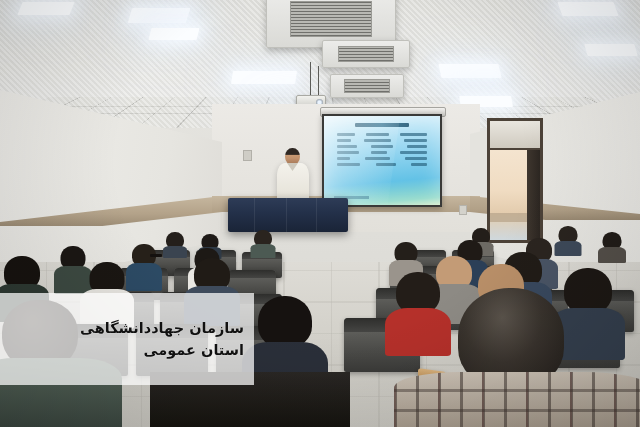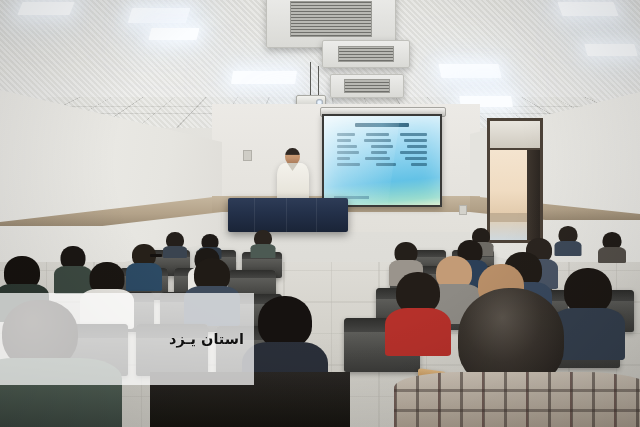--- a/index.html
+++ b/index.html
@@ -592,17 +592,18 @@
     <div style="position:absolute;left:-18px;top:58px;width:150px;height:72px;border-radius:28% 28% 0 0;
                 background:linear-gradient(180deg,#5a6b5e,#3b4740);"></div>
   </div>
 
   <div class="layer" style="left:150px;top:372px;width:200px;height:55px;background:linear-gradient(180deg,#2a2724,#16140f);"></div>
 
   <div class="vig"></div>
 
   <div id="watermark">
     <div id="wm-text">
-      <span class="l">استان یـزد</span>
+      <span class="l">سازمان جهاددانشگاهی</span>
+      <span class="l">استان عمومی</span>
     </div>
   </div>
 
 </div>
 
 </body></html>

